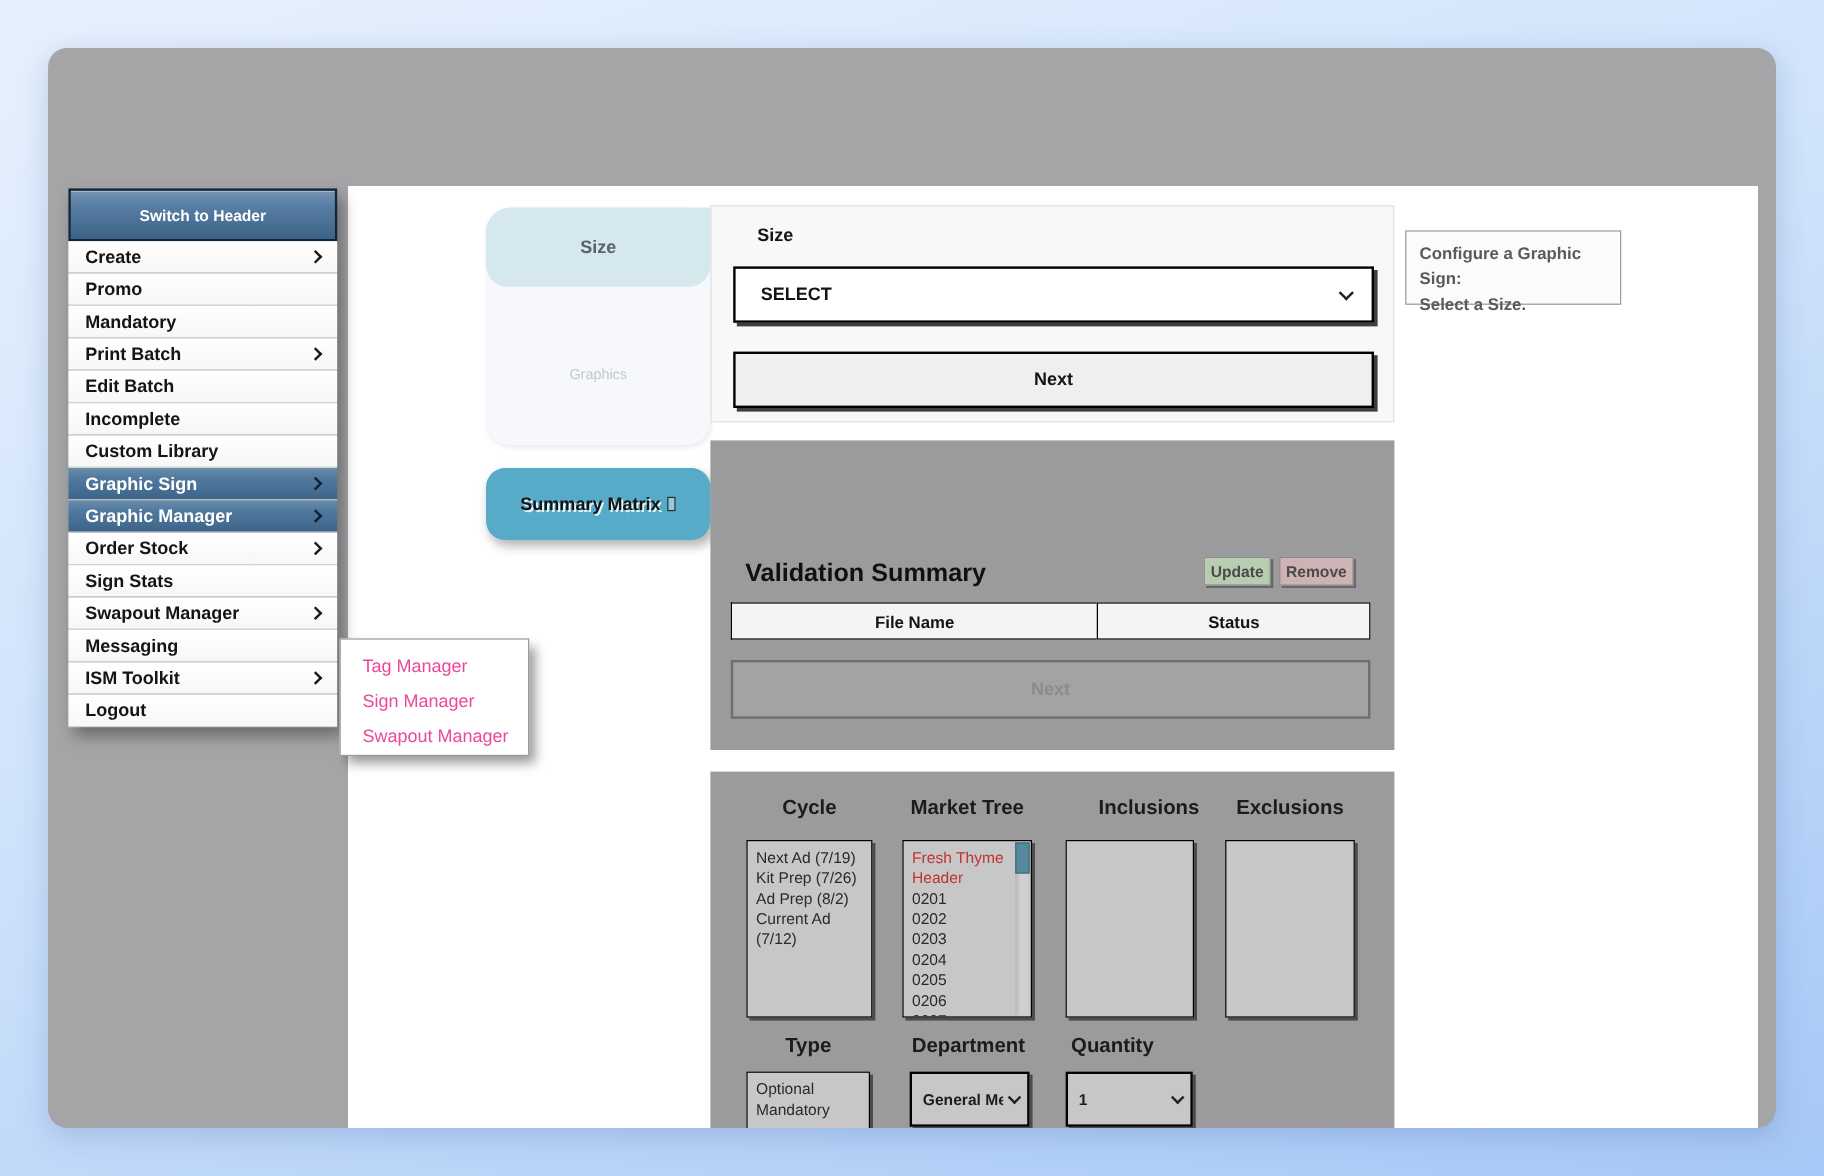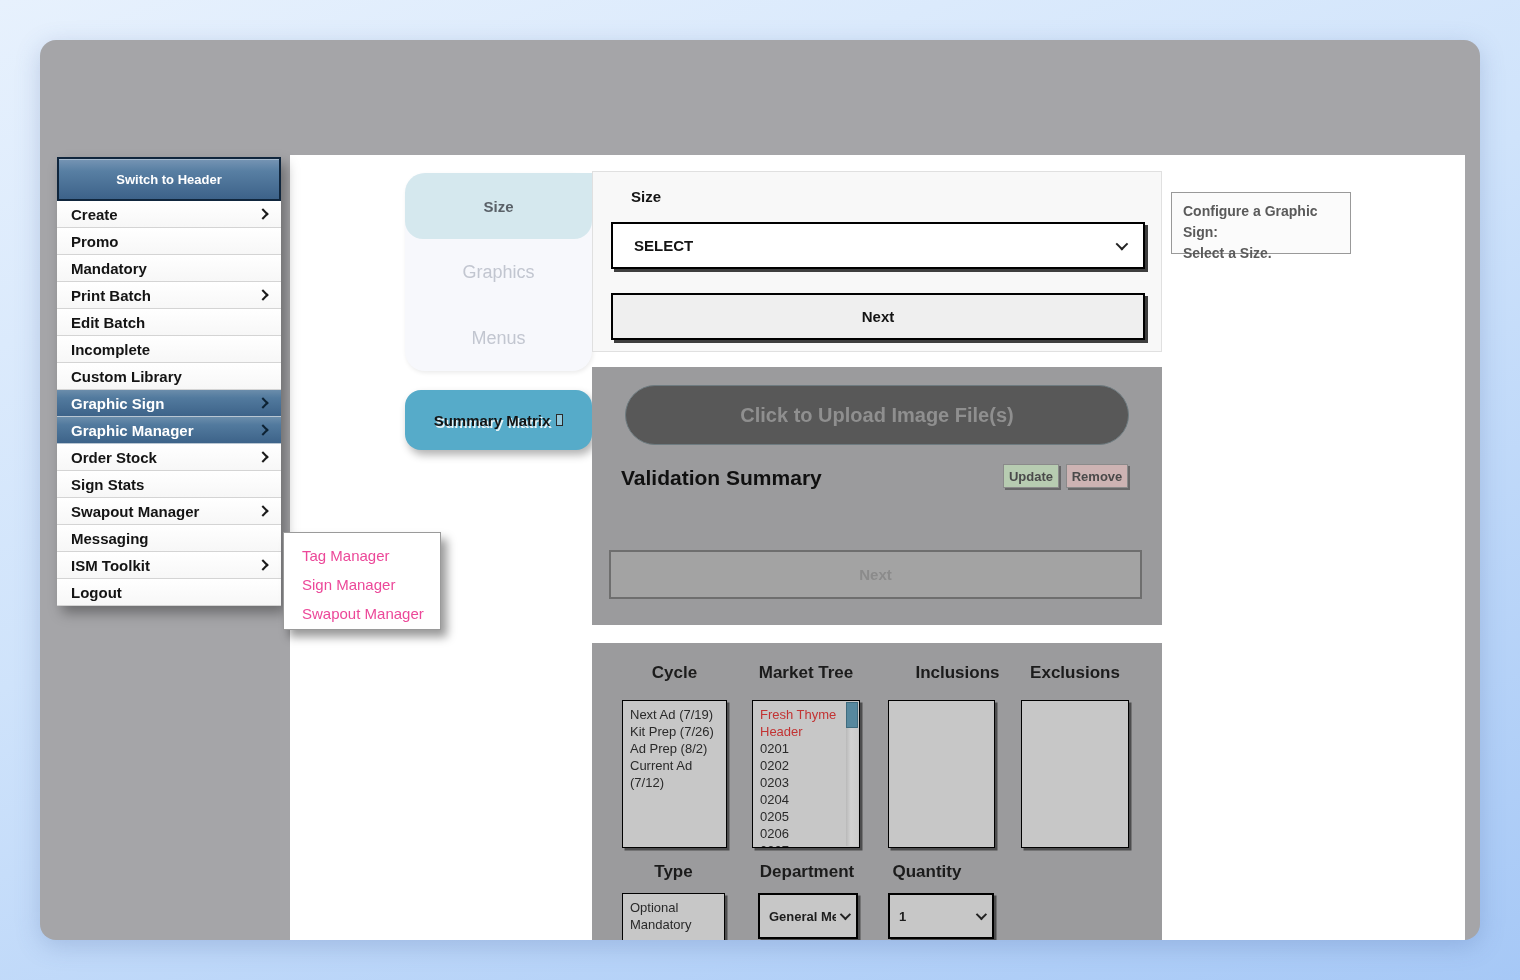--- a/index.html
+++ b/index.html
@@ -71,21 +71,21 @@
     position:absolute; left:365px; top:133px; width:187px; height:198px;
     background:#f7f8fc; border-radius:20px; box-shadow:1px 2px 4px rgba(0,0,0,.08);
   }
   .tab-size {
     height:66px; background:#d5e8ee; border-radius:20px 0 18px 18px;
     display:flex; align-items:center; justify-content:center;
     font-size:15px; font-weight:bold; color:#5a6168; cursor:pointer;
   }
   .tab-dim {
     height:66px; display:flex; align-items:center; justify-content:center;
-    font-size:18px; color:#c2c6d0; cursor:pointer;
+    font-size:12px; color:#c2c6d0; cursor:pointer;margin-top:40px;
   }
   .summary-btn {
     position:absolute; left:365px; top:350px; width:187px; height:60px;
     background:#56abc9; border-radius:16px; box-shadow:3px 5px 9px rgba(0,0,0,.3);
     display:flex; align-items:center; justify-content:center;
     font-size:15px; font-weight:bold; color:#141414; cursor:pointer;
     text-shadow:1.5px 1.5px 0 rgba(255,255,255,.85);
   }
   .box-glyph { display:inline-block; width:7px; height:12px; border:1.6px solid #2a2a2a; margin-left:6px; background:rgba(255,255,255,.35); }
   
@@ -279,24 +279,27 @@
     </div>
     <div class="size-next">Next</div>
   </div>
 
   <div class="config-note">
     <div>Configure a Graphic Sign:</div>
     <div>Select a Size.</div>
   </div>
 
   <div class="upload-panel">
-    <div class="upload-pill">Click to Upload Image File(s)</div>
     <div class="validation-title">Validation Summary</div>
     <div class="mini-btn btn-update">Update</div>
     <div class="mini-btn btn-remove">Remove</div>
+    <div class="vtable">
+      <div class="vcell c1">File Name</div>
+      <div class="vcell c2">Status</div>
+    </div>
     <div class="upload-next">Next</div>
   </div>
 
   <div class="target-panel">
     <div class="col-title t-cycle">Cycle</div>
     <div class="col-title t-market">Market Tree</div>
     <div class="col-title t-incl">Inclusions</div>
     <div class="col-title t-excl">Exclusions</div>
 
     <div class="listbox lb-cycle">

